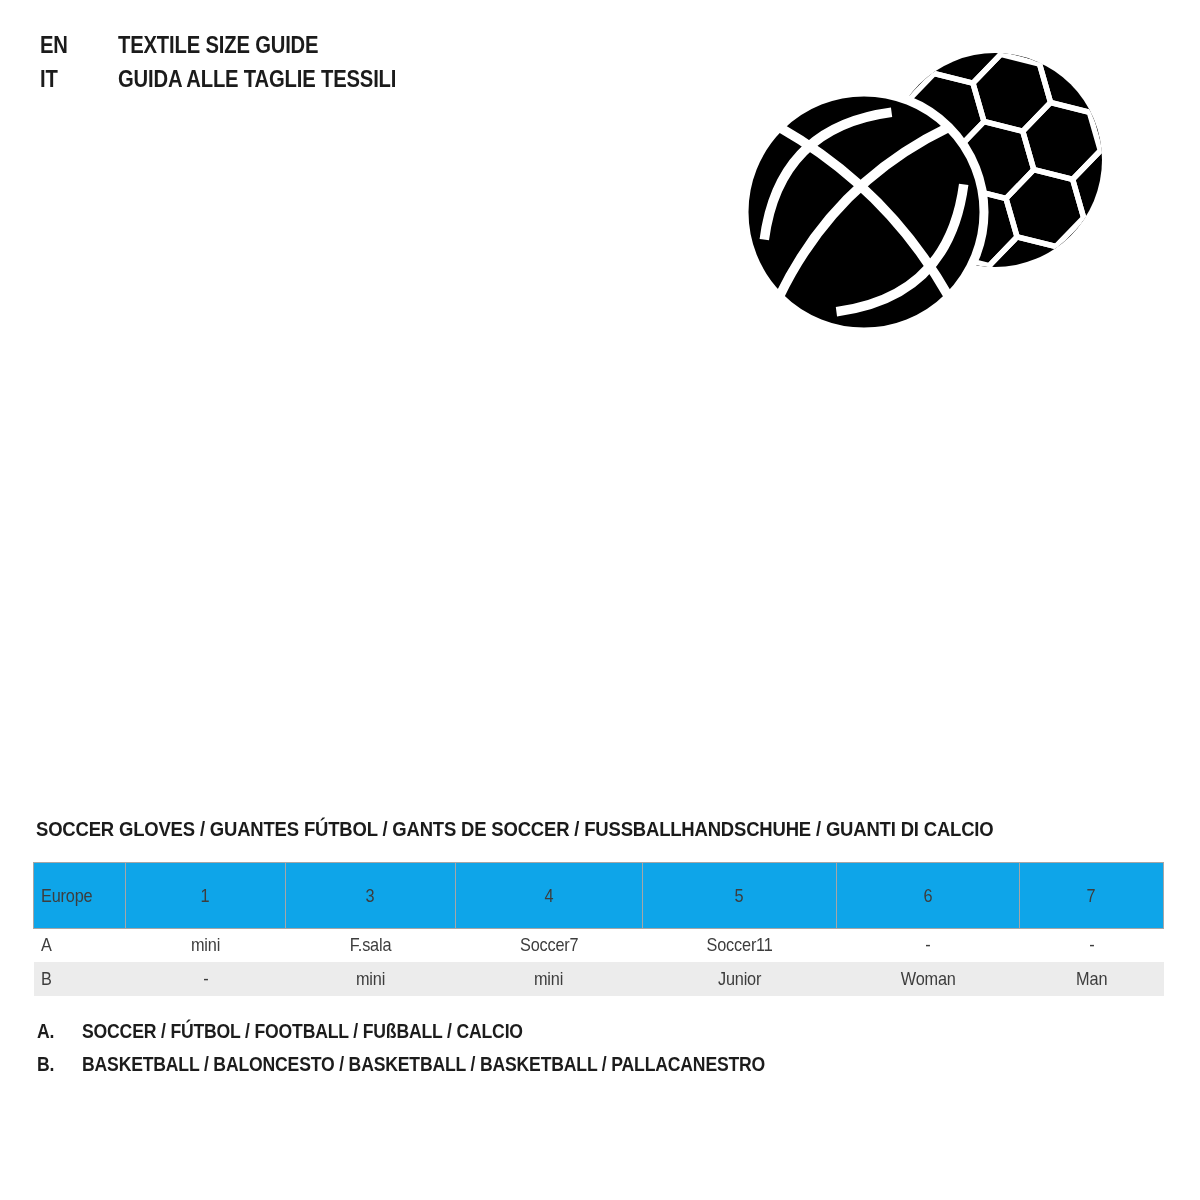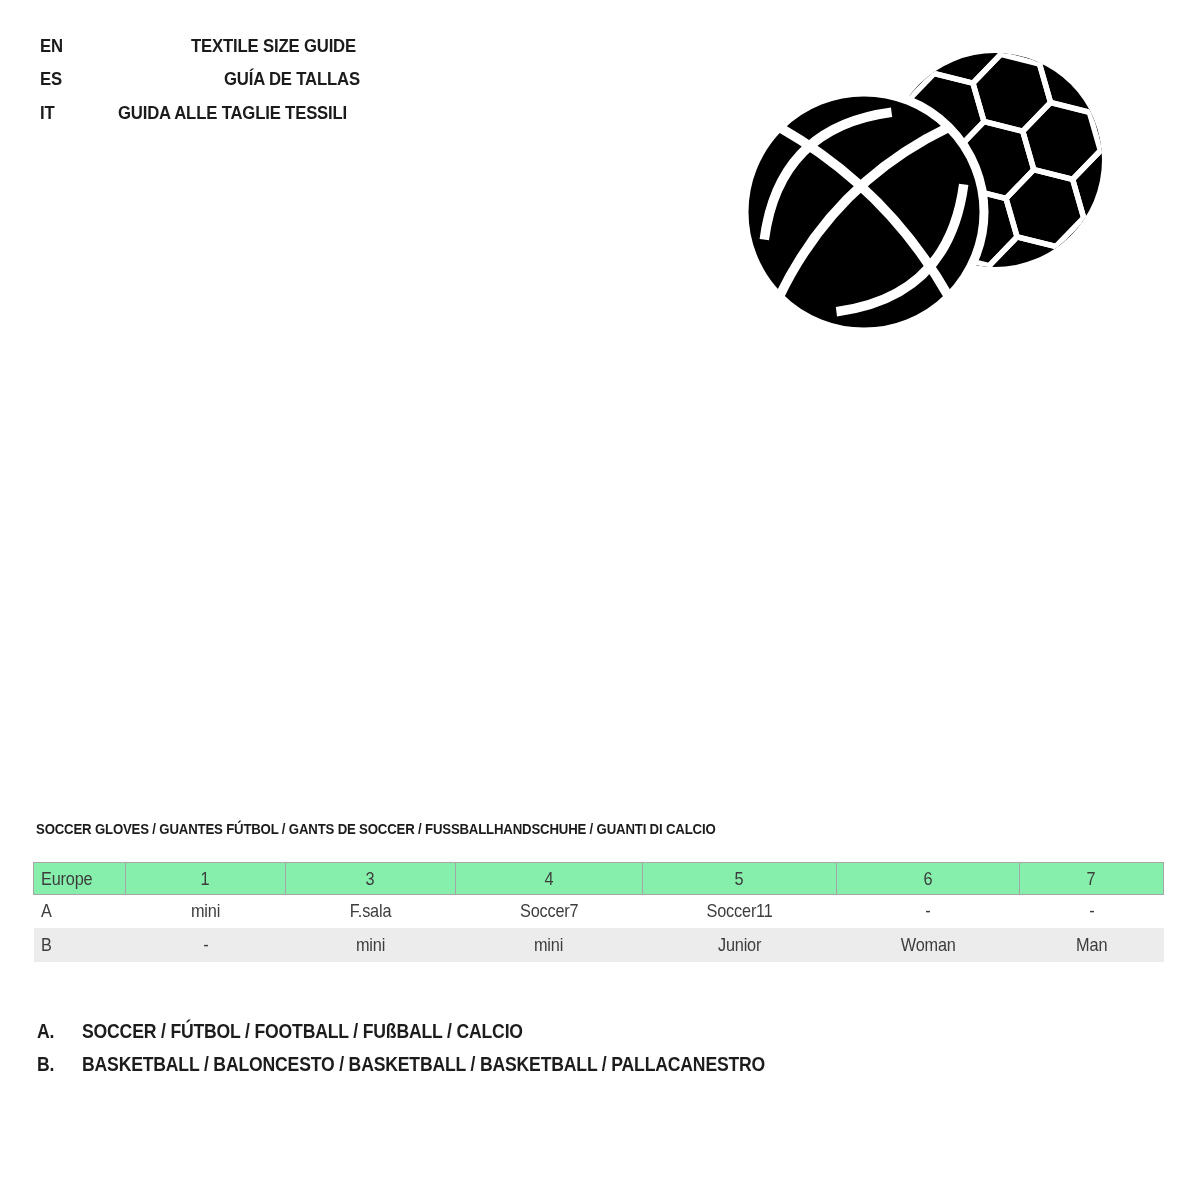--- a/index.html
+++ b/index.html
@@ -9,60 +9,56 @@
     font-family: "Liberation Sans", "DejaVu Sans", sans-serif;
     position: relative;
     overflow: hidden;
     color: #1b1b1b;
   }
   .cond  { display: inline-block; transform: scaleX(0.88); transform-origin: 0 50%; white-space: nowrap; letter-spacing: -0.2px; }
   .cond-c{ display: inline-block; transform: scaleX(0.88); transform-origin: 50% 50%; white-space: nowrap; letter-spacing: -0.2px; }
 
   
   .lang-list { position: absolute; left: 40px; top: 29px; }
-  .lang-row  { display: flex; align-items: center; height: 33.5px; font-weight: bold; font-size: 19px; color: #1b1b1b; justify-content: space-between; }
+  .lang-row  { display: flex; align-items: center; height: 33.5px; font-weight: bold; font-size: 23px; color: #1b1b1b; }
   .lang-code { flex: 0 0 78px; }
 
   
   .balls { position: absolute; left: 730px; top: 45px; width: 380px; height: 290px; }
 
   
-  .table-title { position: absolute; left: 36px; top: 818px; font-size: 15px; font-weight: bold; color: #1b1b1b; line-height: 21px; }
+  .table-title { position: absolute; left: 36px; top: 818px; font-size: 21px; font-weight: bold; color: #1b1b1b; line-height: 21px; }
   table.size-table {
     position: absolute; left: 33px; top: 862px; width: 1130px;
     border-collapse: collapse; table-layout: fixed;
     font-size: 18.5px; color: #3d3d3d;
   }
   table.size-table thead th {
-    height: 31px; background: #86efac; border: 1px solid #a6a6a6;
-    font-weight: normal; text-align: center; padding: 0;
+    height: 31px; background: #0ea5e9; border: 1px solid #a6a6a6;
+    font-weight: normal; text-align: center; padding: 17px;
   }
   table.size-table td, table.size-table tbody th { text-align: center; font-weight: normal; padding: 0; }
   table.size-table tr.row-a { height: 33px; background: #ffffff; }
   table.size-table tr.row-b { height: 34px; background: #ececec; }
   table.size-table .lbl { text-align: left; padding-left: 7px; }
 
   
   .footnotes { position: absolute; left: 37px; top: 1015px; font-weight: bold; font-size: 20px; color: #1c1c1c; }
   .fn-row { display: flex; align-items: center; height: 33px; }
   .fn-key { flex: 0 0 45px; }
 </style>
 </head>
 <body>
 
 <div>
 
   <section class="lang-list">
     <div class="lang-row">
       <span class="lang-code"><span class="cond">EN</span></span>
       <span class="cond">TEXTILE SIZE GUIDE</span>
-    </div>
-    <div class="lang-row">
-      <span class="lang-code"><span class="cond">ES</span></span>
-      <span class="cond">GUÍA DE TALLAS</span>
     </div>
     <div class="lang-row">
       <span class="lang-code"><span class="cond">IT</span></span>
       <span class="cond">GUIDA ALLE TAGLIE TESSILI</span>
     </div>
   </section>
 
   <div class="balls">
     <svg width="380" height="290" viewBox="0 0 380 290" xmlns="http://www.w3.org/2000/svg">
       <defs>

